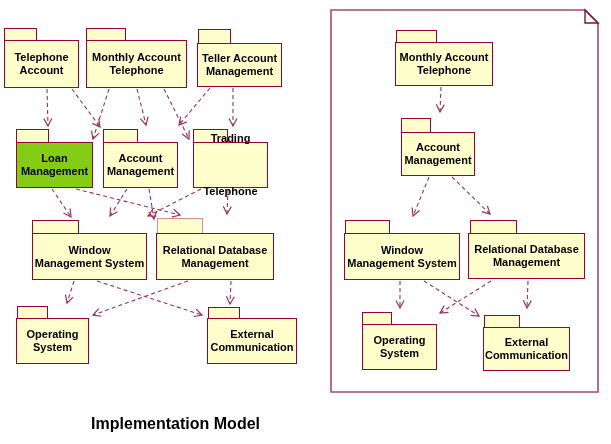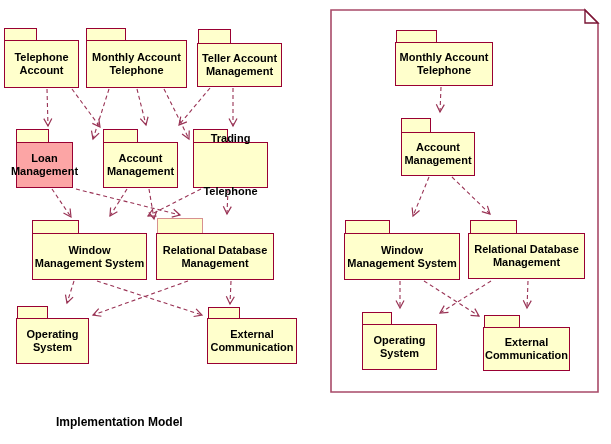--- a/index.html
+++ b/index.html
@@ -4,21 +4,21 @@
 <style>
   html,body{margin:0;padding:0;background:#ffffff;}
   body{width:611px;height:444px;font-family:"Liberation Sans",sans-serif;}
   #canvas{position:relative;width:611px;height:444px;overflow:hidden;background:#ffffff;}
   #overlay{position:absolute;left:0;top:0;width:611px;height:444px;z-index:1;}
   .pkg{position:absolute;z-index:2;font-weight:bold;}
   .pkg-tab{position:absolute;box-sizing:border-box;background:#FFFFCC;border:1px solid #990033;border-bottom:none;}
   .pkg-body{position:absolute;box-sizing:border-box;background:#FFFFCC;border:1px solid #990033;
             display:flex;flex-direction:column;align-items:center;justify-content:center;
             text-align:center;font-size:11px;line-height:13px;color:#000;}
-  .caption{position:absolute;z-index:2;font-weight:bold;font-size:12px;color:#000;text-align:left;}
+  .caption{position:absolute;z-index:2;font-weight:bold;font-size:16px;color:#000;text-align:right;}
   #cap-left{left:56px;top:415px;width:204px;}
   #cap-right{left:353px;top:416px;width:224px;}
 </style>
 </head>
 <body>
 
 <div id="canvas">
   <svg id="overlay" xmlns="http://www.w3.org/2000/svg" viewBox="0 0 611 444">
     <defs>
       <marker id="arrowhead" markerWidth="11" markerHeight="11" refX="8.5" refY="5" orient="auto" markerUnits="userSpaceOnUse">
@@ -74,21 +74,21 @@
     </div>
     <div class="pkg" style="left: 197px; top: 29px; width: 85px; height: 58px;">
       <div class="pkg-tab" style="left: 1px; top: 0px; width: 33px; height: 14px; background: rgb(255, 255, 204); border-color: rgb(153, 0, 51);"></div>
       <div class="pkg-body" style="left: 0px; top: 14px; width: 85px; height: 44px; background: rgb(255, 255, 204); border-color: rgb(153, 0, 51); color: rgb(0, 0, 0);">
         <div>Teller Account</div>
         <div>Management</div>
       </div>
     </div>
     <div class="pkg" style="left: 16px; top: 129px; width: 77px; height: 59px;">
       <div class="pkg-tab" style="left: 0px; top: 0px; width: 33px; height: 13px; background: rgb(255, 255, 204); border-color: rgb(153, 0, 51);"></div>
-      <div class="pkg-body" style="left: 0px; top: 13px; width: 57px; height: 46px; background: #fca5a5; border-color: rgb(153, 0, 51); color: rgb(0, 0, 0);">
+      <div class="pkg-body" style="left: 0px; top: 13px; width: 77px; height: 46px; background: #84cc16; border-color: rgb(153, 0, 51); color: rgb(0, 0, 0);">
         <div>Loan</div>
         <div>Management</div>
       </div>
     </div>
     <div class="pkg" style="left: 103px; top: 129px; width: 75px; height: 59px;">
       <div class="pkg-tab" style="left: 0px; top: 0px; width: 35px; height: 13px; background: rgb(255, 255, 204); border-color: rgb(153, 0, 51);"></div>
       <div class="pkg-body" style="left: 0px; top: 13px; width: 75px; height: 46px; background: rgb(255, 255, 204); border-color: rgb(153, 0, 51); color: rgb(0, 0, 0);">
         <div>Account</div>
         <div>Management</div>
       </div>

